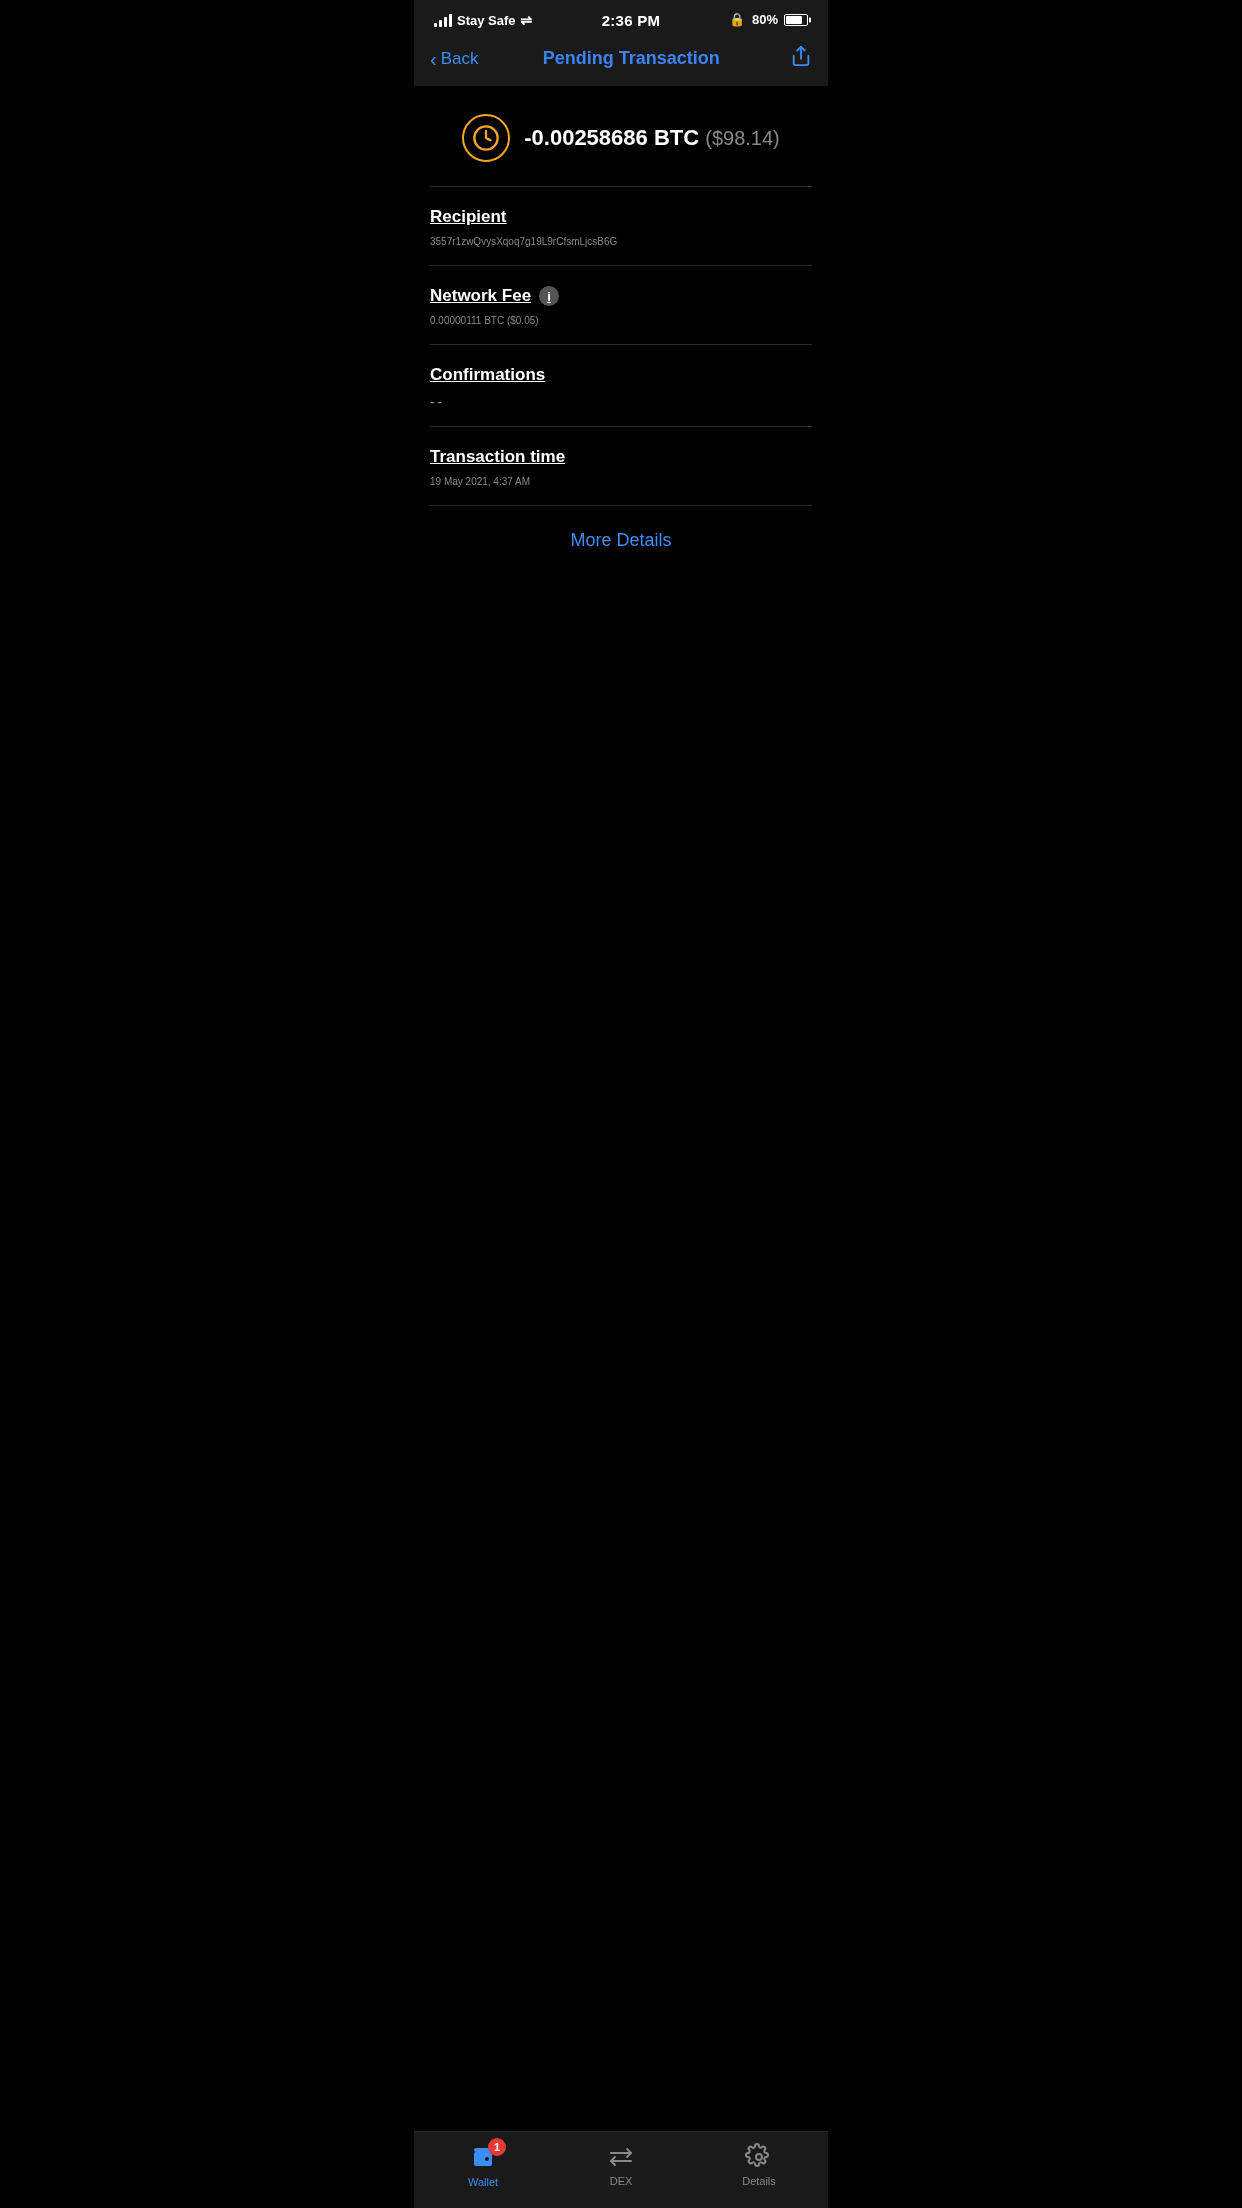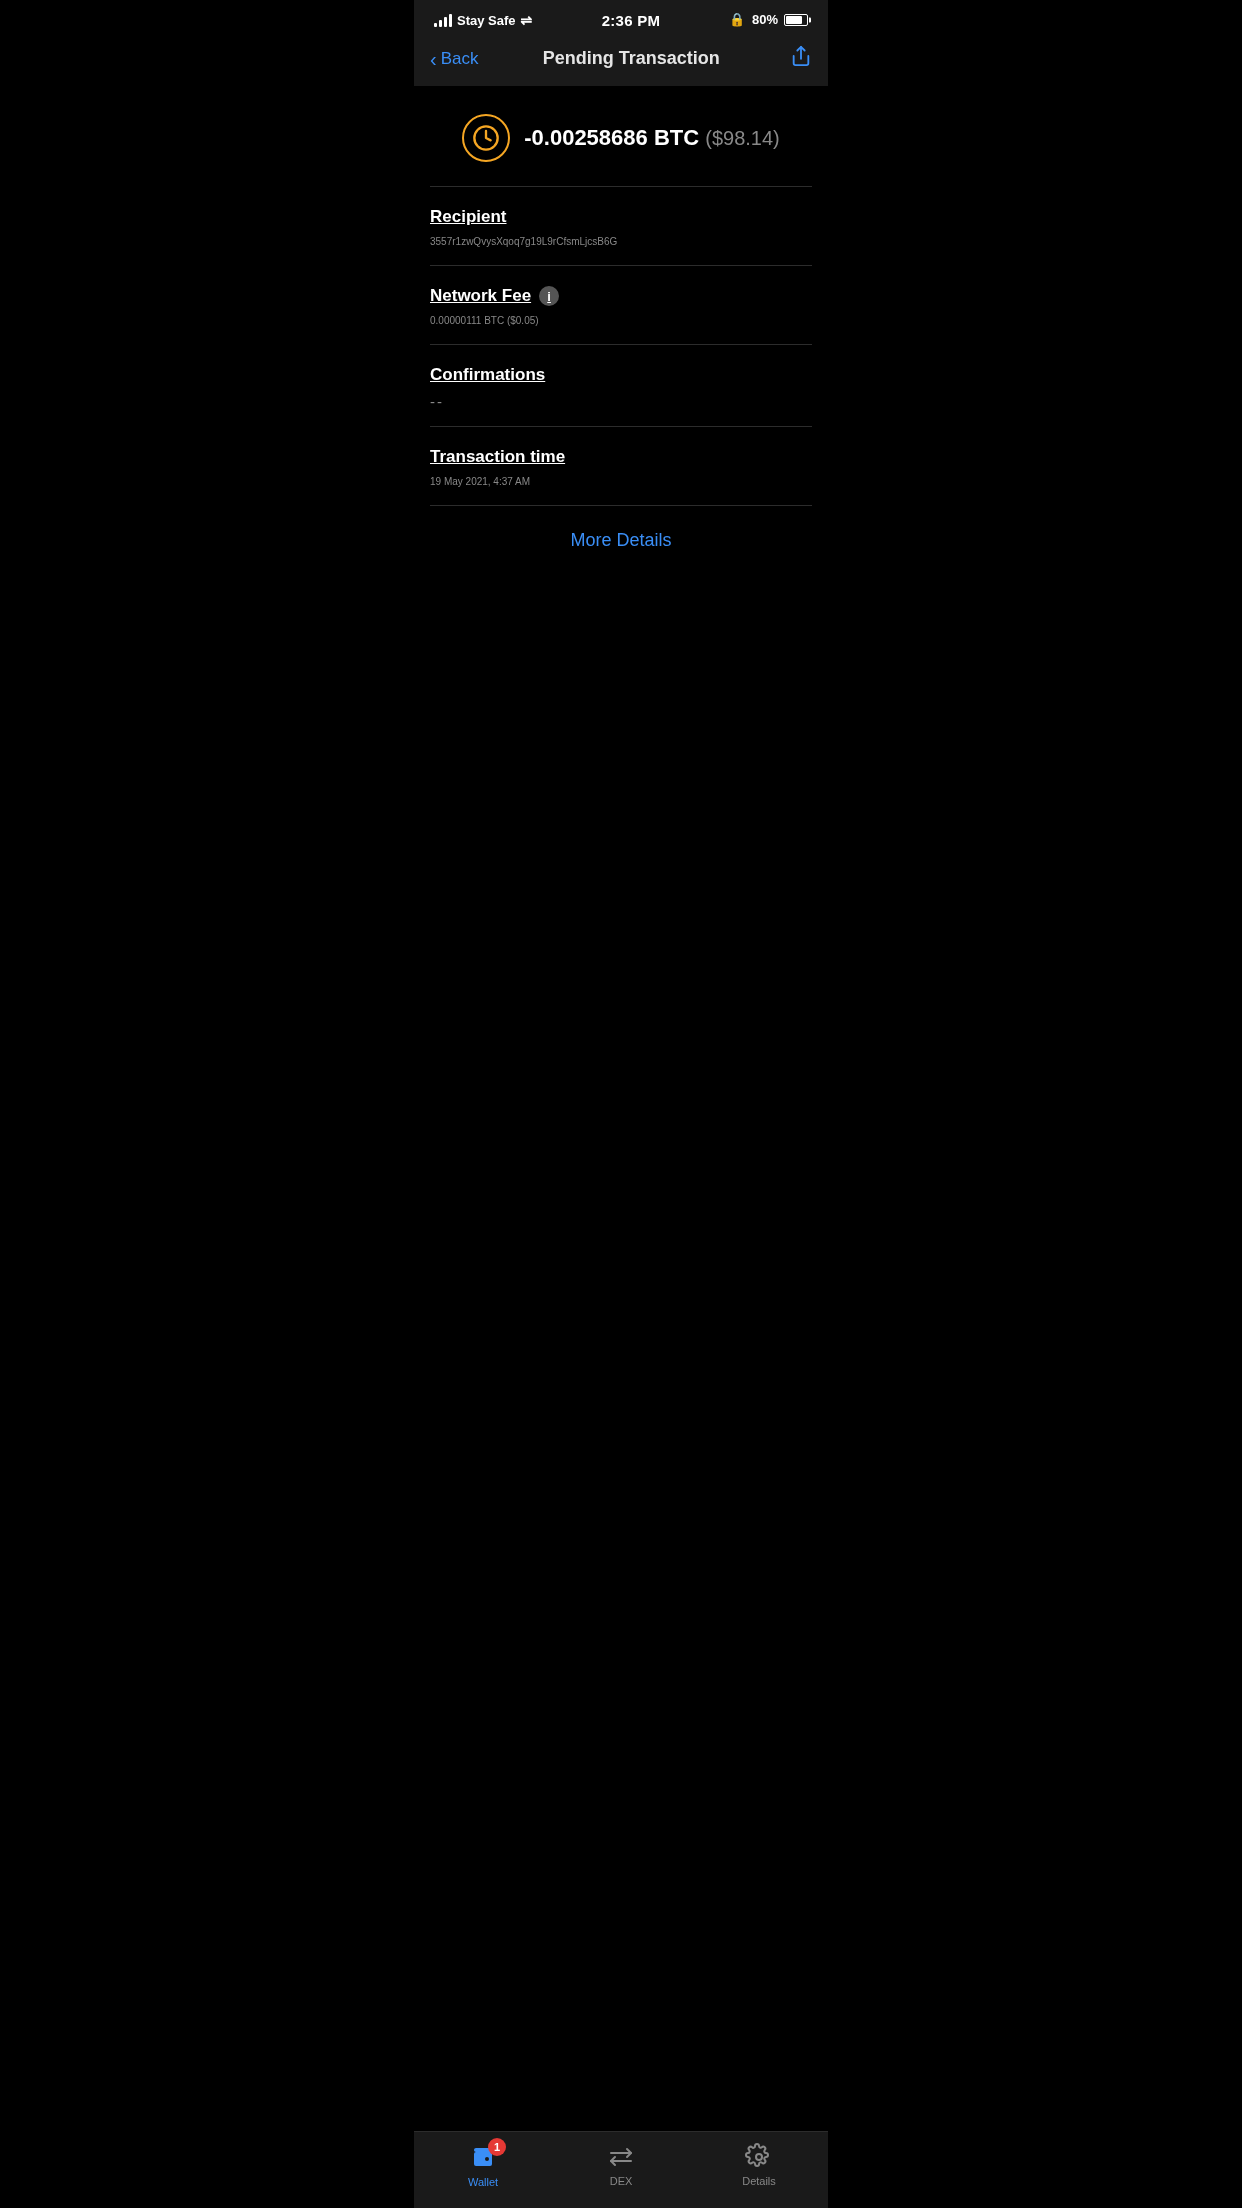--- a/index.html
+++ b/index.html
@@ -118,21 +118,21 @@
 
     .back-chevron {
       font-size: 20px;
       font-weight: 300;
       line-height: 1;
     }
 
     .nav-title {
       font-size: 18px;
       font-weight: 700;
-      color: #e5e5e5;
+      color: #3b82f6;
     }
 
     .share-button {
       color: #3a8ef6;
       font-size: 20px;
       cursor: pointer;
       width: 28px;
       text-align: right;
     }
 

